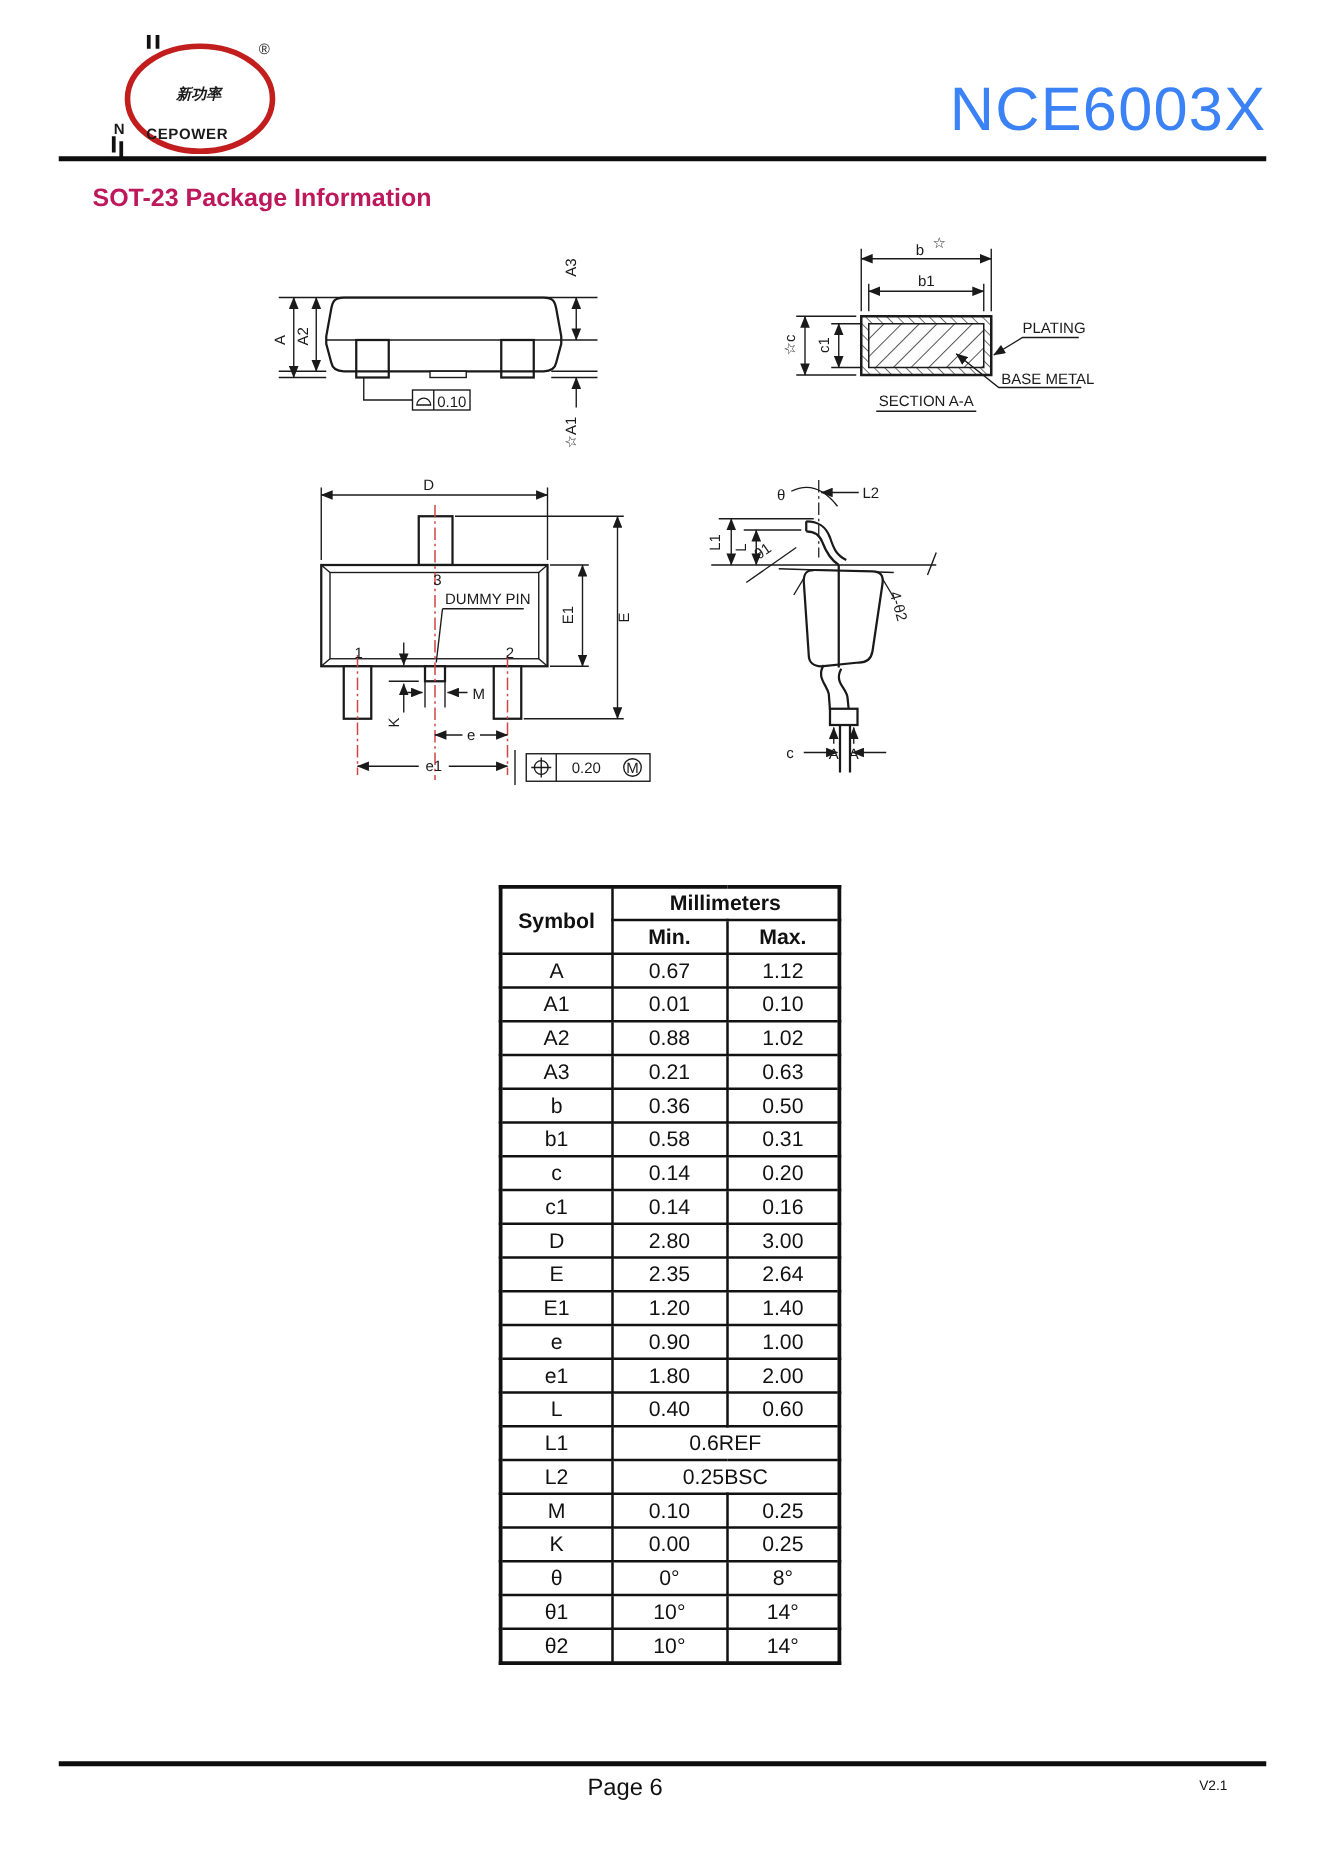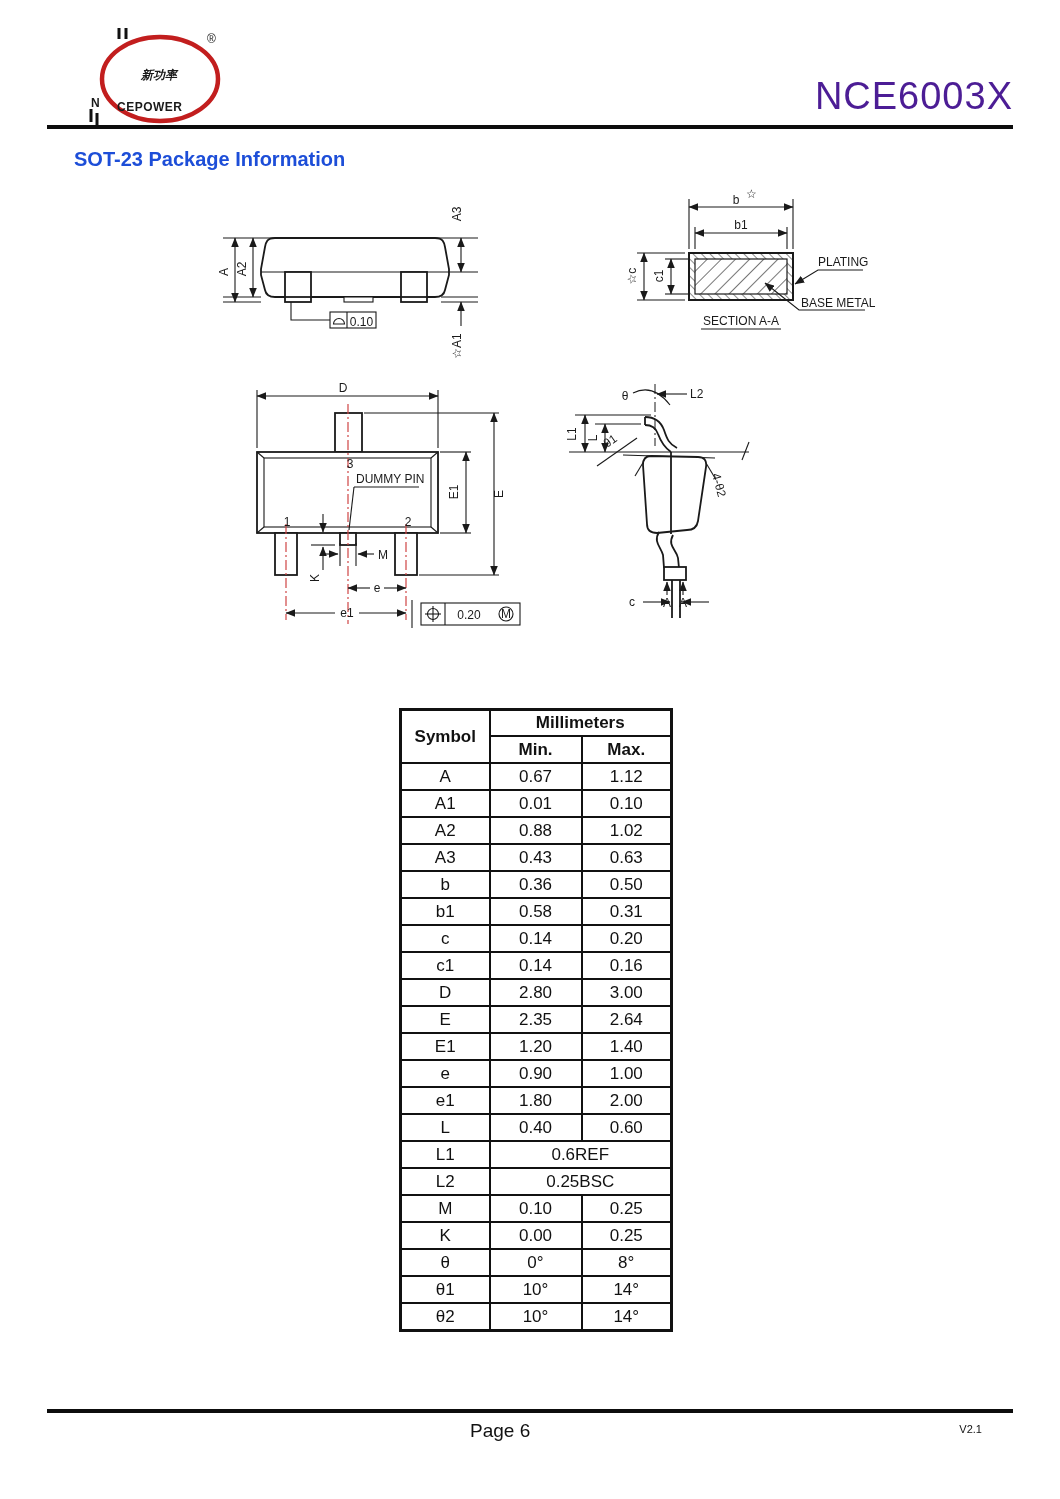--- a/index.html
+++ b/index.html
@@ -1,21 +1,21 @@
 <!DOCTYPE html>
 <html><head>
 <meta charset="utf-8">
 <style>
   html,body{margin:0;padding:0;}
   body{width:1060px;height:1499px;background:#fff;position:relative;
        font-family:"Liberation Sans",sans-serif;color:#111;overflow:hidden;}
   .abs{position:absolute;}
   .rule{position:absolute;left:47px;width:966px;height:4px;background:#0d0d0d;}
-  .part-number{position:absolute;right:47px;top:75px;font-size:38px;letter-spacing:1px;color:#4c1d95;}
-  .doc-title{position:absolute;left:74px;top:148px;font-size:20px;font-weight:bold;color:#1d4ed8;}
+  .part-number{position:absolute;right:47px;top:60px;font-size:49px;letter-spacing:1px;color:#3b82f6;}
+  .doc-title{position:absolute;left:74px;top:148px;font-size:20px;font-weight:bold;color:#be185d;}
   .footer-page{position:absolute;left:470px;top:1420px;font-size:19px;font-weight:normal;}
   .footer-version{position:absolute;right:78px;top:1423px;font-size:11px;}
   svg text{font-family:"Liberation Sans",sans-serif;fill:#1a1a1a;font-size:12px;}
   .ol{stroke:#1a1a1a;stroke-width:1.8;fill:none;}
   .thin{stroke:#1a1a1a;stroke-width:1.1;fill:none;}
   .cl{stroke:#cf4545;stroke-width:1.2;fill:none;stroke-dasharray:10 3 2 3;}
   .cld{stroke:#1a1a1a;stroke-width:1;fill:none;stroke-dasharray:10 3 2 3;}
   .wfill{fill:#fff;}
   table.dims{position:absolute;left:399px;top:708px;border-collapse:collapse;
              font-size:17px;table-layout:fixed;border-radius:30px;}
@@ -240,21 +240,21 @@
         <td>0.01</td>
         <td>0.10</td>
       </tr>
   <tr>
         <td>A2</td>
         <td>0.88</td>
         <td>1.02</td>
       </tr>
   <tr>
         <td>A3</td>
-        <td>0.43</td>
+        <td>0.21</td>
         <td>0.63</td>
       </tr>
   <tr>
         <td>b</td>
         <td>0.36</td>
         <td>0.50</td>
       </tr>
   <tr>
         <td>b1</td>
         <td>0.58</td>

